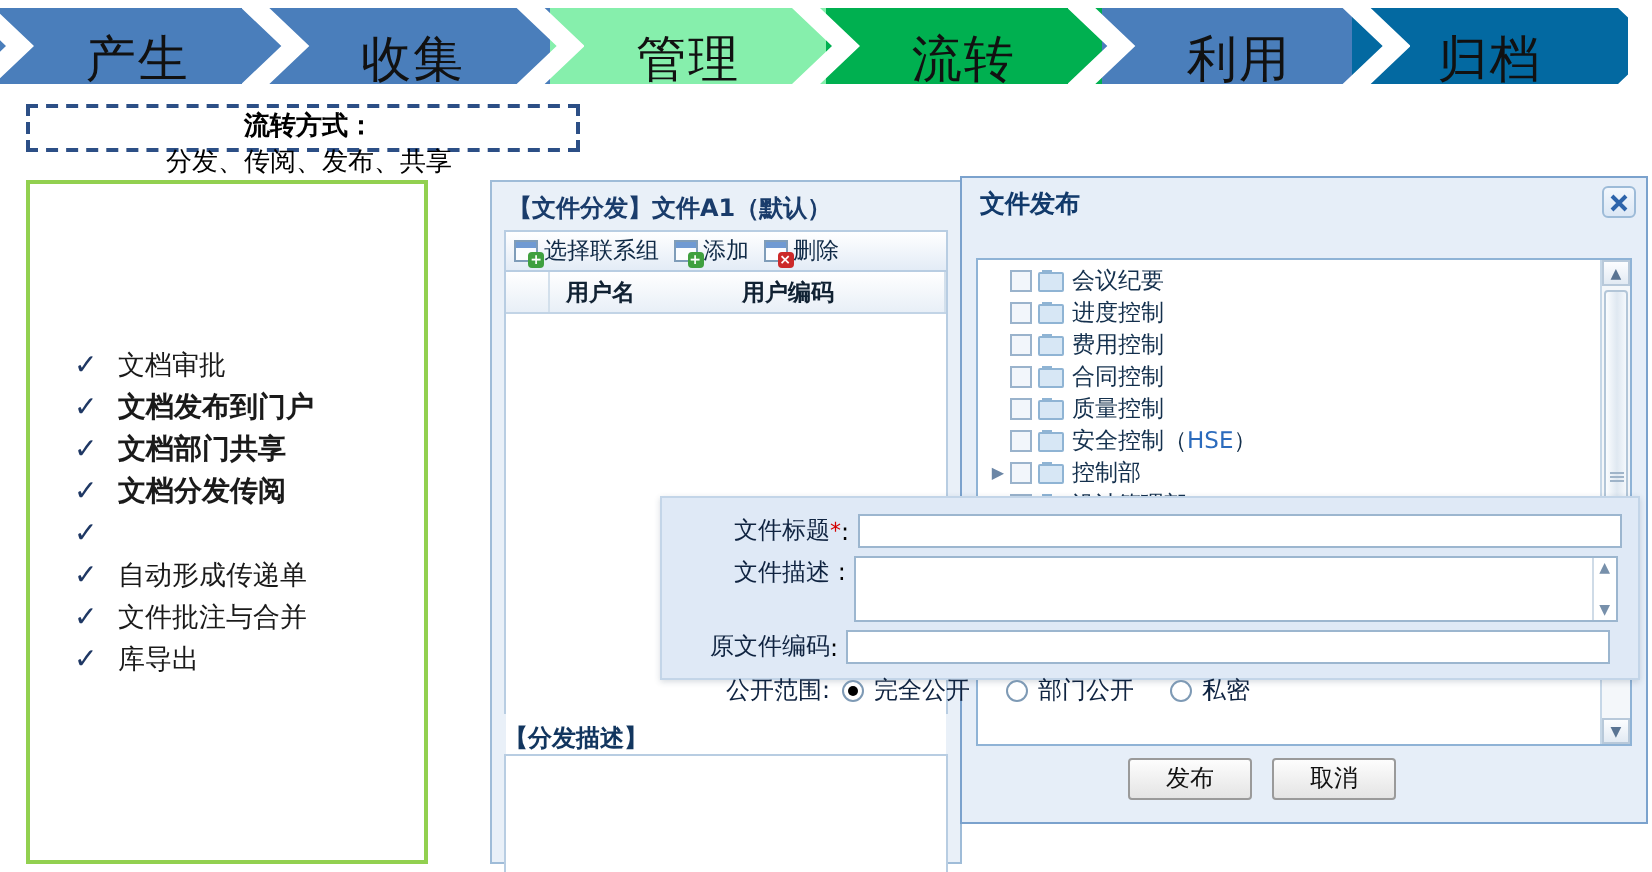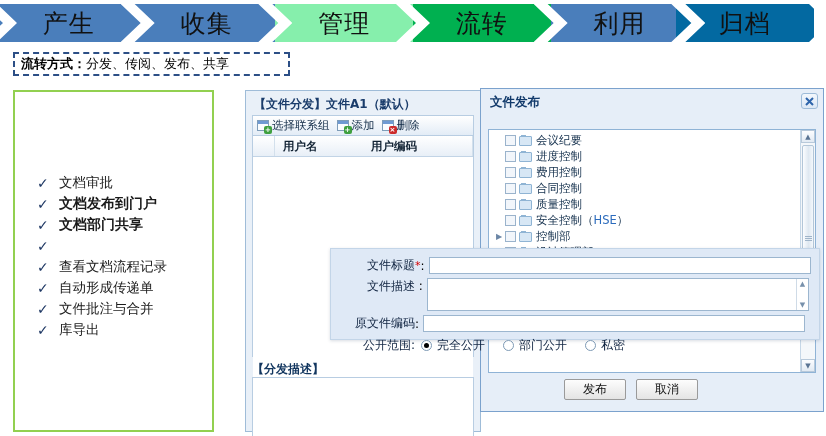--- a/index.html
+++ b/index.html
@@ -7,36 +7,36 @@
     width:826px;height:436px;
     background:#ffffff;
     font-family:"DejaVu Sans","Liberation Sans",sans-serif;
     font-size:12px;color:#000;
     overflow:hidden;position:relative;
   }
   .stage{position:absolute;left:0;top:0;width:826px;height:436px;}
 
   
   .chev-band{position:absolute;left:0;top:4px;width:826px;height:38px;}
-  .chev-seg{position:absolute;top:0;height:38px;display:flex;align-items:center;justify-content:center;}
+  .chev-seg{position:absolute;top:0;height:38px;display:flex;align-items:flex-end;justify-content:center;}
   .chev-seg .lbl{
     font-size:25px;font-weight:400;color:#111;
     font-family:"DejaVu Sans","Liberation Sans",sans-serif;
     letter-spacing:1px;line-height:1;z-index:3;position:relative;
   }
   .chev-sep{
     position:absolute;top:0;width:34px;height:38px;background:#ffffff;z-index:2;
     clip-path:polygon(0 0,14px 0,34px 19px,14px 38px,0 38px,20px 19px);
   }
 
   
   .dashnote{
     position:absolute;left:13px;top:52px;width:277px;height:24px;
     border:2px dashed #2c4f86;box-sizing:border-box;
-    display:flex;align-items:center;padding-left:6px;
+    display:flex;align-items:center;padding-left:6px;flex-direction:column;
   }
   .dashnote b{font-weight:bold;font-size:13px;}
   .dashnote span{font-size:13px;}
 
   
   .greenbox{
     position:absolute;left:13px;top:90px;width:201px;height:342px;
     border:2px solid #92d050;box-sizing:border-box;background:#fff;
   }
   .feat-list{position:absolute;left:22px;top:80px;}
@@ -214,24 +214,24 @@
         <div class="feat-row bold">
           <span class="feat-check">✓</span>
           <span class="feat-txt">文档发布到门户</span>
         </div>
         <div class="feat-row bold">
           <span class="feat-check">✓</span>
           <span class="feat-txt">文档部门共享</span>
         </div>
         <div class="feat-row bold">
           <span class="feat-check">✓</span>
+          <span class="feat-txt">文档分发传阅</span>
         </div>
         <div class="feat-row">
           <span class="feat-check">✓</span>
-          <span class="feat-txt">查看文档流程记录</span>
         </div>
         <div class="feat-row">
           <span class="feat-check">✓</span>
           <span class="feat-txt">自动形成传递单</span>
         </div>
         <div class="feat-row">
           <span class="feat-check">✓</span>
           <span class="feat-txt">文件批注与合并</span>
         </div>
         <div class="feat-row">

